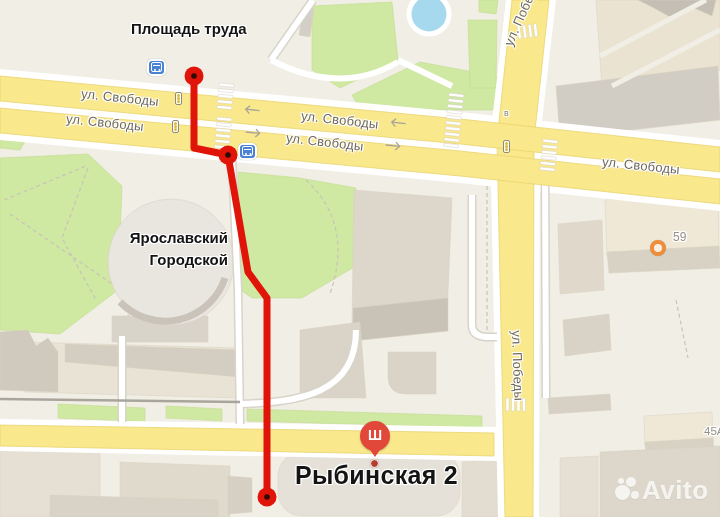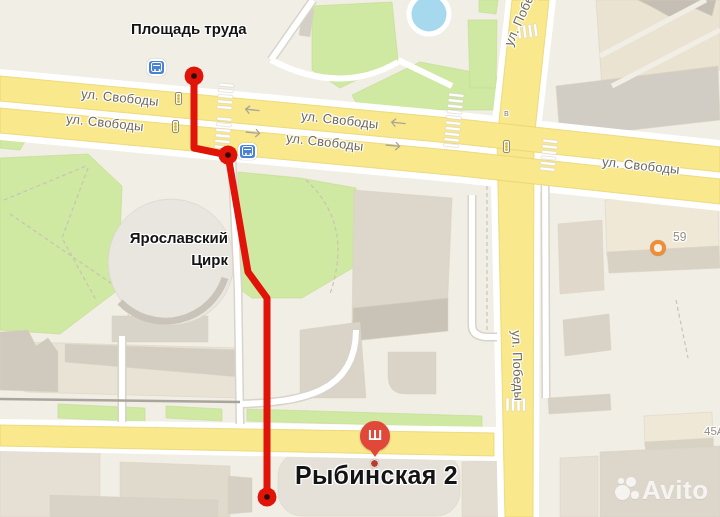--- a/index.html
+++ b/index.html
@@ -240,21 +240,21 @@
   <div class="lbl street halo" style="left:67px;top:111px;transform:rotate(6deg);">ул. Свободы</div>
   <div class="lbl street halo" style="left:302px;top:108px;transform:rotate(6.5deg);">ул. Свободы</div>
   <div class="lbl street halo" style="left:287px;top:130px;transform:rotate(6.5deg);">ул. Свободы</div>
   <div class="lbl street halo" style="left:603px;top:154px;transform:rotate(6deg);">ул. Свободы</div>
   <div class="lbl street halo" style="left:501px;top:42px;transform:rotate(-66deg);">ул. Победы</div>
   <div class="lbl street halo" style="left:524px;top:330px;transform:rotate(88deg);">ул. Победы</div>
 
   <div class="lbl poi-bold halo square-label">Площадь труда</div>
   <div class="lbl poi-bold halo circus-label">
     <span style="display:block;">Ярославский</span>
-    <span style="display:block;">Цирк</span>
+    <span style="display:block;">Городской</span>
   </div>
   <div class="lbl poi-bold halo dest-label">Рыбинская 2</div>
   <div class="lbl num halo" style="left:673px;top:230px;">59</div>
   <div class="lbl num halo" style="left:704px;top:425px;font-size:11.5px;">45А</div>
   <div class="lbl v-letter halo">в</div>
 
   <div class="bus-stop" style="left:147px;top:59px;">
       <div class="bus-glyph"></div>
     </div>
   <div class="bus-stop" style="left:238px;top:143px;">

